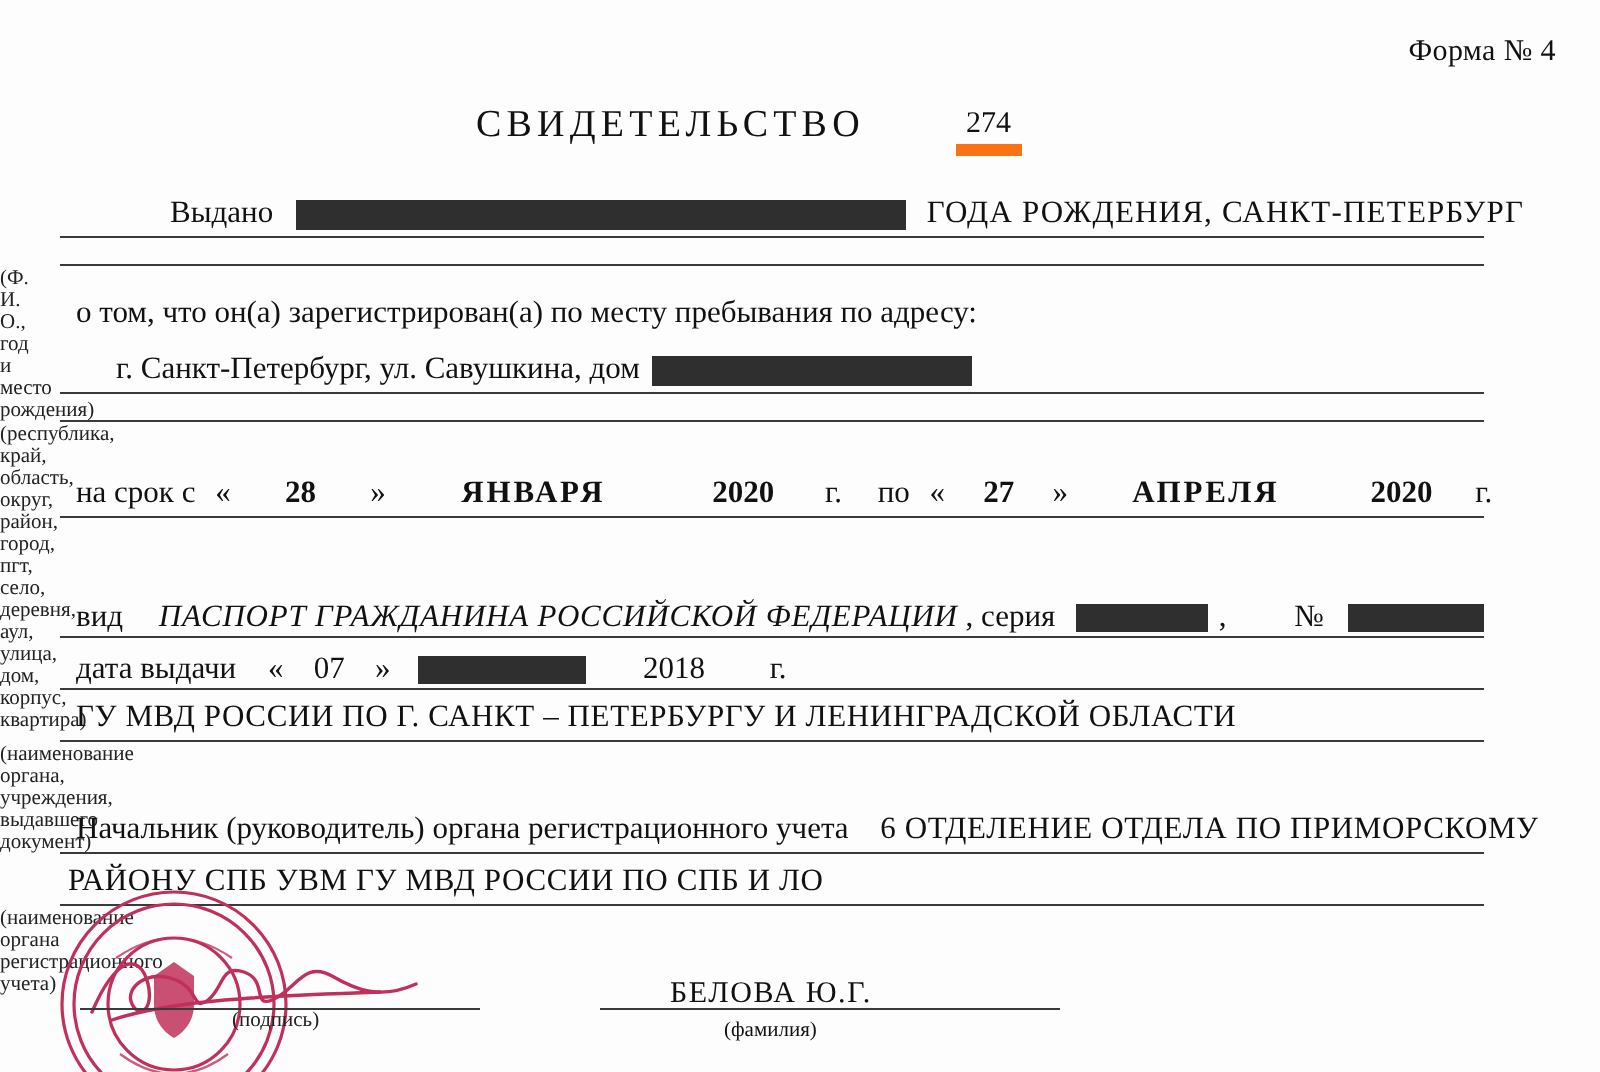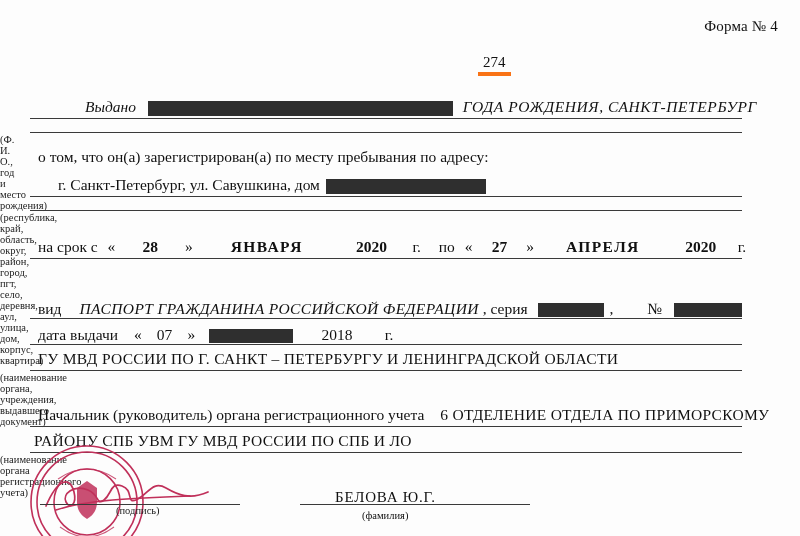--- a/index.html
+++ b/index.html
@@ -31,21 +31,21 @@
     top: 52px;
     font-size: 19px;
     letter-spacing: 2.6px;
     font-weight: normal;
   }
   .title-num {
     position: absolute;
     left: 478px;
     top: 54px;
     font-size: 15px;
-    border-bottom: 4px solid #f97316;
+    border-bottom: 6px solid #f97316;
     padding: 0 5px 1px 5px;
   }
   .subtitle {
     position: absolute;
     left: 212px;
     top: 78px;
     font-size: 15.5px;
   }
 
   .row {
@@ -115,23 +115,24 @@
     font-size: 10.5px;
   }
 </style>
 </head>
 <body>
 
 <div id="page">
 
   <div class="form-no">Форма № 4</div>
 
+  <div class="title">СВИДЕТЕЛЬСТВО</div>
   <div class="title-num">274</div>
 
-  <div class="row" style="left:85px; top:98px;font-style:italic;">
+  <div class="row" style="left:85px; top:98px;">
     <span class="lbl">Выдано</span>
     <span class="redact" style="width:305px; height:15px; margin:0 6px 0 8px;"></span>
     <span class="caps">ГОДА РОЖДЕНИЯ, САНКТ-ПЕТЕРБУРГ</span>
   </div>
   <div class="rule" style="left:30px; top:118px; width:712px;"></div>
   <div class="rule" style="left:30px; top:132px; width:712px;"></div>
   <div style="position:absolute; left:0; top:134px;">
     <div class="small-caption">(Ф. И. О., год и место рождения)</div>
   </div>
 

